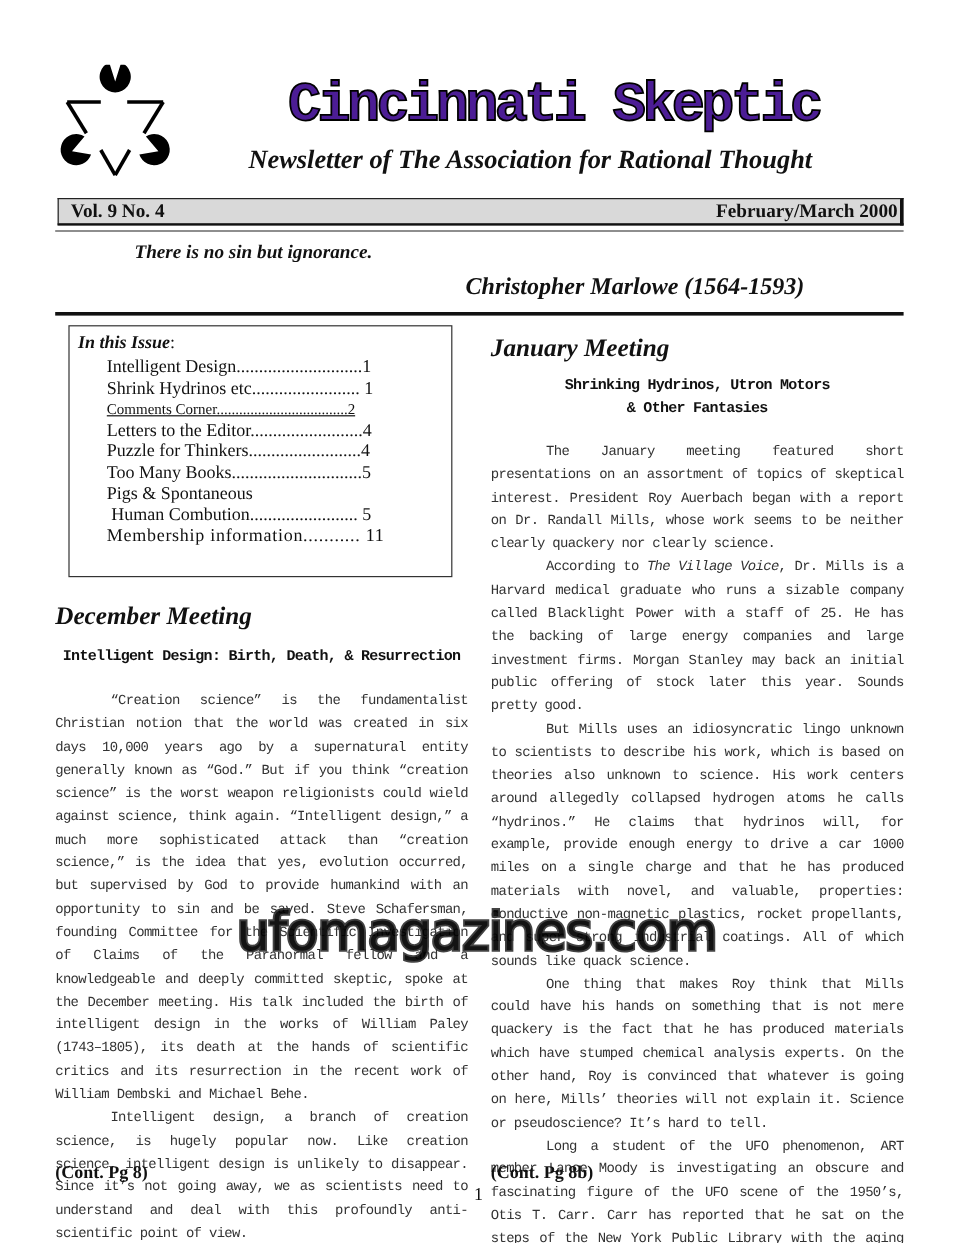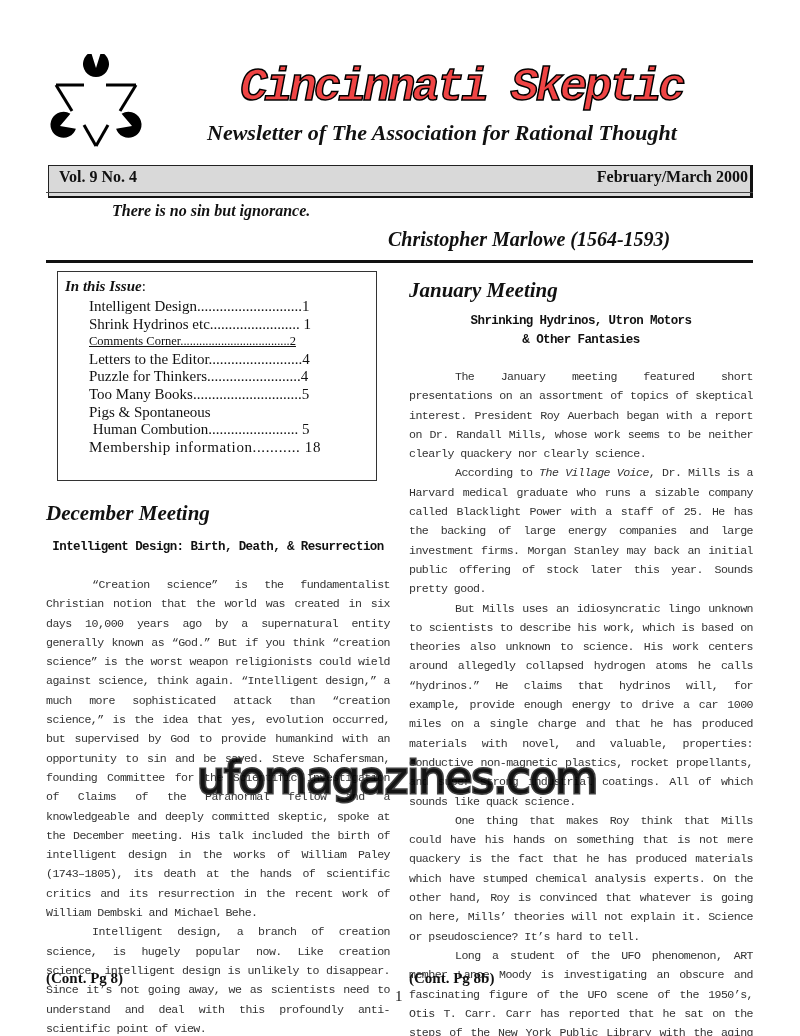--- a/index.html
+++ b/index.html
@@ -1,21 +1,21 @@
 <!DOCTYPE html>
 <html><head>
 <meta charset="utf-8">
 <style>
   html, body { margin:0; padding:0; background:#fff; }
   body { width:800px; height:1036px; position:relative; overflow:hidden; color:#111; font-family:"Liberation Serif", serif; }
   .abs { position:absolute; }
   #logo { left:44px; top:54px; width:104px; height:100px; }
-  #title { left:240px; top:62px; font-family:"Liberation Mono", monospace; font-weight:bold; font-style:italic; font-size:46px; letter-spacing:-3px; color:#ef4444; -webkit-text-stroke:1.5px #000; white-space:nowrap; }
+  #title { left:240px; top:62px; font-family:"Liberation Mono", monospace; font-weight:bold; font-size:46px; letter-spacing:-3px; color:#4c1d95; -webkit-text-stroke:1.5px #000; white-space:nowrap; }
   #subtitle { left:207px; top:120px; font-style:italic; font-weight:bold; font-size:22px; white-space:nowrap; }
-  #volbar { left:48px; top:165px; width:705px; height:33px; background:#d9d9d9; border:1px solid #222; border-right:3px solid #111; border-bottom:2px solid #111; box-sizing:border-box; font-weight:bold; font-size:16px; }
+  #volbar { left:48px; top:165px; width:705px; height:23px; background:#d9d9d9; border:1px solid #222; border-right:3px solid #111; border-bottom:2px solid #111; box-sizing:border-box; font-weight:bold; font-size:16px; }
   #volbar .vol { position:absolute; left:10px; top:2px; }
   #volbar .date { position:absolute; right:2px; top:2px;margin-left:32px; }
   #rule-top { left:46px; top:192px; width:707px; height:0; border-top:1px solid #444; }
   #quote { left:112px; top:202px; font-style:italic; font-weight:bold; font-size:16px; white-space:nowrap; }
   #quote-author { left:388px; top:228px; font-style:italic; font-weight:bold; font-size:20px; white-space:nowrap; }
   #rule-bot { left:46px; top:260px; width:707px; height:3px; background:#111; }
   #toc { left:57px; top:271px; width:320px; height:210px; border:1.5px solid #333; box-sizing:border-box; }
   #toc .hd { position:absolute; left:7px; top:6px; font-size:15px; }
   #toc .hd b { font-style:italic; }
   #toc ul { list-style:none; margin:0; padding:0; position:absolute; left:31px; top:26px; font-size:15px; line-height:17.6px; }
@@ -73,21 +73,21 @@
   <div class="hd"><b>In this Issue</b><span>:</span></div>
   <ul>
     <li>Intelligent Design............................1</li>
     <li>Shrink Hydrinos etc........................ 1</li>
     <li class="small">Comments Corner...................................2</li>
     <li>Letters to the Editor.........................4</li>
     <li>Puzzle for Thinkers.........................4</li>
     <li>Too Many Books.............................5</li>
     <li>Pigs &amp;  Spontaneous</li>
     <li style="white-space:pre"> Human Combution........................ 5</li>
-    <li class="mono">Membership information........... 18</li>
+    <li class="mono">Membership information........... 11</li>
   </ul>
 </div>
 
 <div id="dec-head" class="abs sec-head">December Meeting</div>
 <div id="dec-sub" class="abs sub-head">Intelligent Design: Birth, Death, &amp; Resurrection</div>
 <div id="dec-body" class="abs body-text">
   <p>“Creation science” is the fundamentalist Christian notion that the world was created in six days 10,000 years ago by a supernatural entity generally known as “God.” But if you think “creation science” is the worst weapon religionists could wield against science, think again. “Intelligent design,” a much more sophisticated attack than “creation science,” is the idea that yes, evolution occurred, but supervised by God to provide humankind with an opportunity to sin and be saved. Steve Schafersman, founding Committee for the Scientific Investigation of Claims of the Paranormal fellow and a knowledgeable and deeply committed skeptic, spoke at the December meeting. His talk included the birth of intelligent design in the works of William Paley (1743–1805), its death at the hands of scientific critics and its resurrection in the recent work of William Dembski and Michael Behe.</p>
   <p>Intelligent design, a branch of creation science, is hugely popular now. Like creation science, intelligent design is unlikely to disappear. Since it’s not going away, we as scientists need to understand and deal with this profoundly anti-scientific point of view.</p>
 
 </div>

